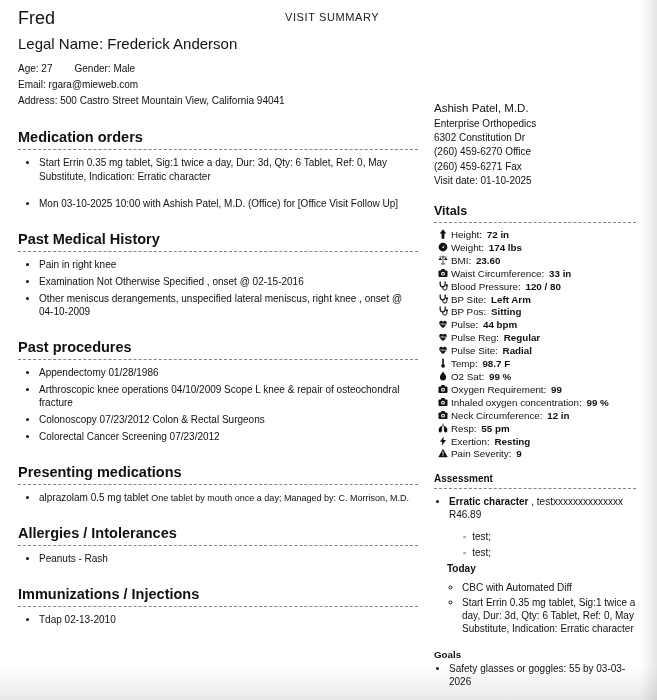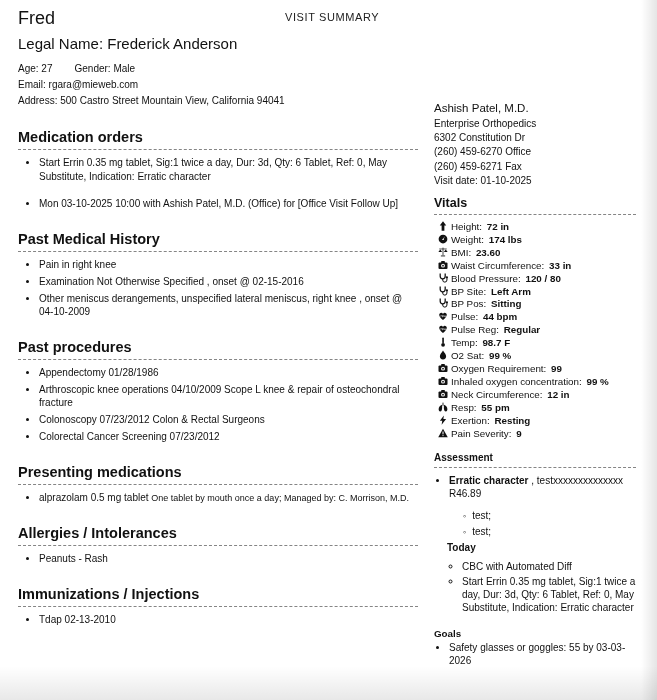--- a/index.html
+++ b/index.html
@@ -18,21 +18,21 @@
   h2.sec.small{font-size:11px;padding-bottom:3px;}
   .sec-wrap{margin-top:20px;}
   .sec-wrap.tight{margin-top:14px;}
   ul.blist{margin:6px 0 0;padding-left:21px;font-size:10px;line-height:13.5px;}
   ul.blist li{margin-bottom:3.5px;}
   .sm{font-size:9px;}
   .prov-name{font-size:11.5px;margin:0 0 3px;}
   .prov-line{font-size:10px;line-height:14.2px;}
   h2.rsec{font-size:12.5px;font-weight:bold;margin:0;padding:0 0 4px;border-bottom:1px dashed #858585;}
   h2.rsec.big{font-size:10px;}
-  .vitals-wrap{margin-top:8px;}
+  .vitals-wrap{margin-top:16px;}
   .vitals-list{margin-top:6px;padding-left:4px;}
   .vital{font-size:9.8px;line-height:12.9px;white-space:nowrap;}
   .vital svg{width:10px;height:10px;vertical-align:-1px;margin-right:3px;}
   .vital b{margin-left:2px;}
   .assess-wrap{margin-top:12px;}
   ul.rlist{margin:6px 0 0;padding-left:15px;font-size:10px;line-height:13px;}
   ul.rlist li{margin-bottom:2px;}
   ul.sublist{margin:9px 0 2px;padding-left:14px;font-size:10px;line-height:13px;list-style:none;}
   ul.sublist li::before{content:"\25E6";margin-right:6px;font-size:9px;}
   .today-label{font-size:10px;font-weight:bold;margin:2px 0 2px -2px;}
@@ -219,20 +219,23 @@
             </svg><span>BP Pos:</span> <b>Sitting</b></div>
 
           <div class="vital"><svg>
               <use href="#heart"></use>
             </svg><span>Pulse:</span> <b>44 bpm</b></div>
 
           <div class="vital"><svg>
               <use href="#heart"></use>
             </svg><span>Pulse Reg:</span> <b>Regular</b></div>
 
+          <div class="vital"><svg>
+              <use href="#heart"></use>
+            </svg><span>Pulse Site:</span> <b>Radial</b></div>
 
           <div class="vital"><svg>
               <use href="#thermometer"></use>
             </svg><span>Temp:</span> <b>98.7 F</b></div>
 
           <div class="vital"><svg>
               <use href="#droplet"></use>
             </svg><span>O2 Sat:</span> <b>99 %</b></div>
 
           <div class="vital"><svg>

